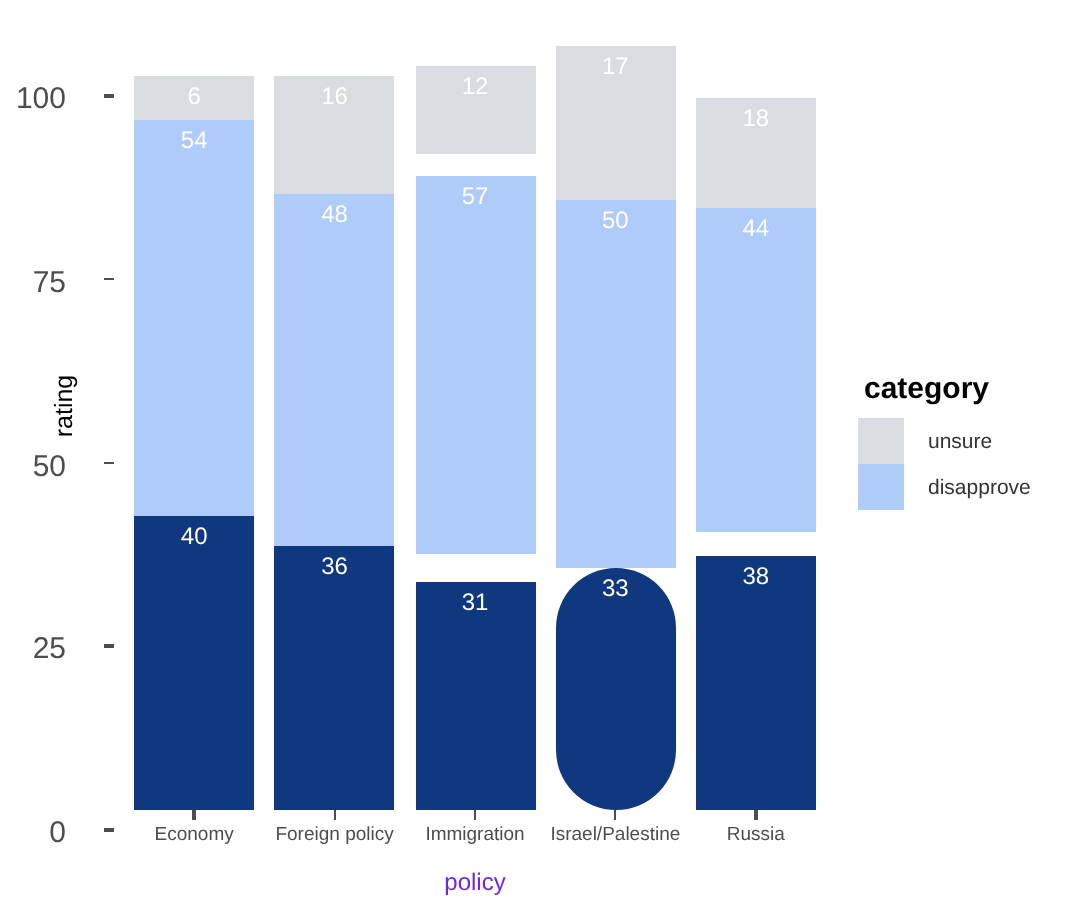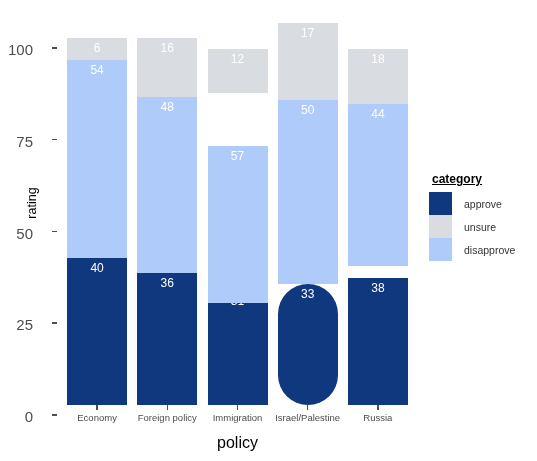--- a/index.html
+++ b/index.html
@@ -128,37 +128,36 @@
     font-size: 9.5px;
     color: #4d4d4d;
     white-space: nowrap;
   }
   #x-axis-title {
     position: absolute;
     left: 62px;
     top: 434px;
     width: 351px;
     text-align: center;
-    font-size: 16px;
-    color: #000000;
+    font-size: 12px;
+    color: #6d28d9;
   }
 
   
   #legend {
     position: absolute;
     left: 429px;
     top: 172px;
     width: 105px;
   }
   #legend-title {
-    font-size: 12px;
+    font-size: 15px;
     font-weight: bold;
     color: #000;
-    margin: 0 0 6px 3px;
-    text-decoration: underline;
+    margin: 14px 0 6px 3px;
   }
   .legend-row {
     display: flex;
     align-items: center;
     height: 23px;
   }
   .legend-swatch {
     width: 23px;
     height: 23px;
     flex: 0 0 23px;
@@ -220,24 +219,24 @@
           <div class="seg-label">48</div>
         </div>
         <div class="seg" style="background: rgb(217, 220, 224); height: 58.72px; bottom: 308.28px;">
           <div class="seg-label">16</div>
         </div>
       </div>
       <div class="bar-group" style="left: 145.5px;">
         <div class="seg" style="background: rgb(16, 56, 127); height: 113.77px; bottom: 0px;">
           <div class="seg-label">31</div>
         </div>
-        <div class="seg" style="background: rgb(174, 203, 250); height: 157px; bottom: 102px;">
+        <div class="seg" style="background: rgb(174, 203, 250); height: 189px; bottom: 128px;">
           <div class="seg-label">57</div>
         </div>
-        <div class="seg" style="background: rgb(217, 220, 224); height: 44.04px; bottom: 312px;">
+        <div class="seg" style="background: rgb(217, 220, 224); height: 44.04px; bottom: 328px;">
           <div class="seg-label">12</div>
         </div>
       </div>
       <div class="bar-group" style="left: 215.7px;">
         <div class="seg" style="background: rgb(16, 56, 127); height: 121.11px; bottom: 0px; border-radius: 30px;">
           <div class="seg-label">33</div>
         </div>
         <div class="seg" style="background: rgb(174, 203, 250); height: 183.5px; bottom: 121.11px;">
           <div class="seg-label">50</div>
         </div>
@@ -280,24 +279,20 @@
         <div class="x-tick-label">Russia</div>
       </div>
     </div>
 
   <div id="x-axis-title">policy</div>
 
   <div id="legend">
     <div id="legend-title">category</div>
     <div id="legend-rows">
         <div class="legend-row">
-          <div class="legend-swatch" style="background: rgb(16, 56, 127);"></div>
-          <div class="legend-label">approve</div>
-        </div>
-        <div class="legend-row">
           <div class="legend-swatch" style="background: rgb(217, 220, 224);"></div>
           <div class="legend-label">unsure</div>
         </div>
         <div class="legend-row">
           <div class="legend-swatch" style="background: rgb(174, 203, 250);"></div>
           <div class="legend-label">disapprove</div>
         </div>
       </div>
   </div>
 

